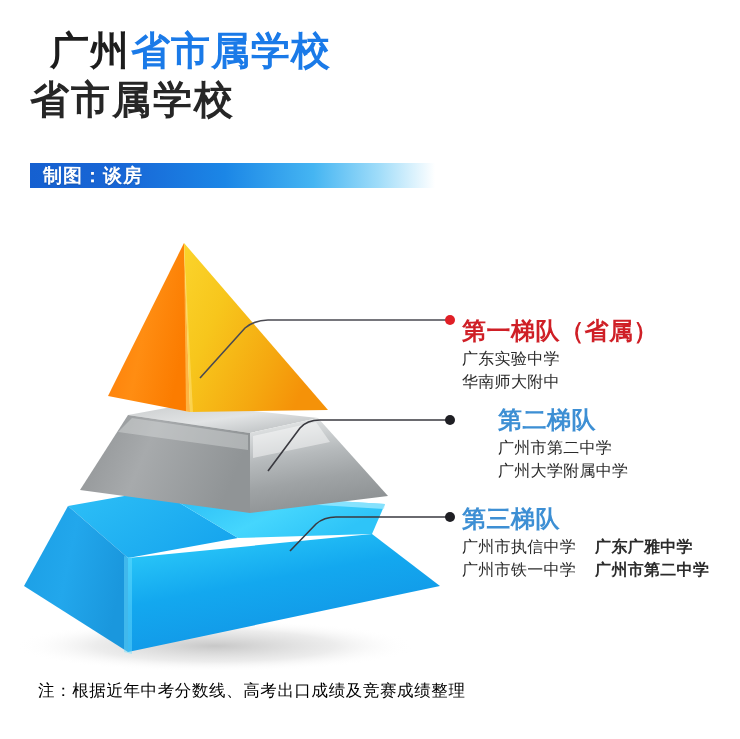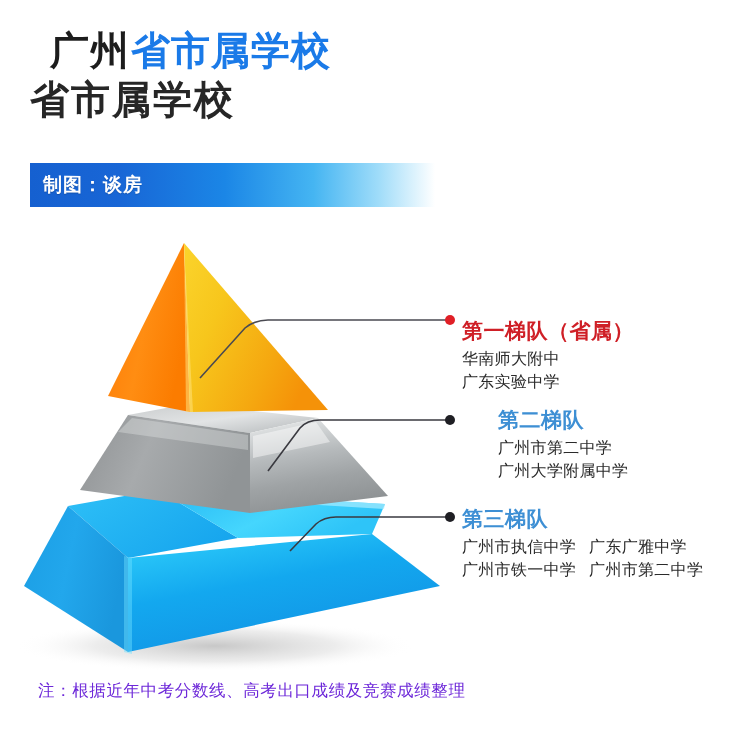--- a/index.html
+++ b/index.html
@@ -39,21 +39,21 @@
     line-height: 46px;
     letter-spacing: 2px;
     margin-top: 3px;
   }
 
   #credit-bar {
     position: absolute;
     left: 30px;
     top: 163px;
     width: 405px;
-    height: 44px;
+    height: 25px;
     background: linear-gradient(90deg,
         #1560d0 0%, #1866d6 22%, #1b86e6 48%,
         #45b5f2 70%, #9fdcf9 86%, #ffffff 100%);
     display: flex;
     align-items: center;
     text-align: right;
   }
   #credit-bar .credit-text {
     color: #ffffff;
     font-size: 19px;
@@ -76,48 +76,48 @@
   
   .callout {
     position: absolute;
     left: 462px;
   }
   #callout-1 { top: 318px; }
   #callout-2 { top: 407px; margin-left: 36px; }
   #callout-3 { top: 506px; }
 
   .tier-heading {
-    font-size: 21px;
+    font-size: 24px;
     font-weight: bold;
     letter-spacing: 0.5px;
     line-height: 26px;
     white-space: nowrap;
   }
   .tier-heading.red  { color: #cf1f26; }
   .tier-heading.blue { color: #3d8fd4; }
 
   .school-list {
     margin-top: 3px;
   }
   .school-row {
     font-size: 16px;
     color: #2b2b2b;
     line-height: 23px;
     letter-spacing: 0.3px;
     white-space: nowrap;
   }
-  .school-row .col2 { margin-left: 13px; }
+  .school-row .col2 { margin-left: 19px; font-weight: bold; }
 
   
   #footnote {
     position: absolute;
     left: 38px;
     top: 680px;
     font-size: 16.5px;
-    color: #6d28d9;
+    color: #000000;
     letter-spacing: 0.6px;
     white-space: nowrap;
   }
 </style>
 </head>
 <body>
 
 <div id="header">
   <div class="title-line1">
     <span class="title-city">广州</span><span class="title-accent">省市属学校</span>
@@ -241,24 +241,24 @@
       <circle cx="450" cy="192" r="5" fill="#1f1f24"></circle>
       <circle cx="450" cy="289" r="5" fill="#1f1f24"></circle>
     </g>
   </svg>
 </div>
 
 <div class="callout" id="callout-1">
   <div class="tier-heading red">第一梯队（省属）</div>
   <div class="school-list">
     <div class="school-row">
+      <span>广东实验中学</span>
+    </div>
+    <div class="school-row">
       <span>华南师大附中</span>
-    </div>
-    <div class="school-row">
-      <span>广东实验中学</span>
     </div>
   </div>
 </div>
 
 <div class="callout" id="callout-2">
   <div class="tier-heading blue">第二梯队</div>
   <div class="school-list">
     <div class="school-row">
       <span>广州市第二中学</span>
     </div>

